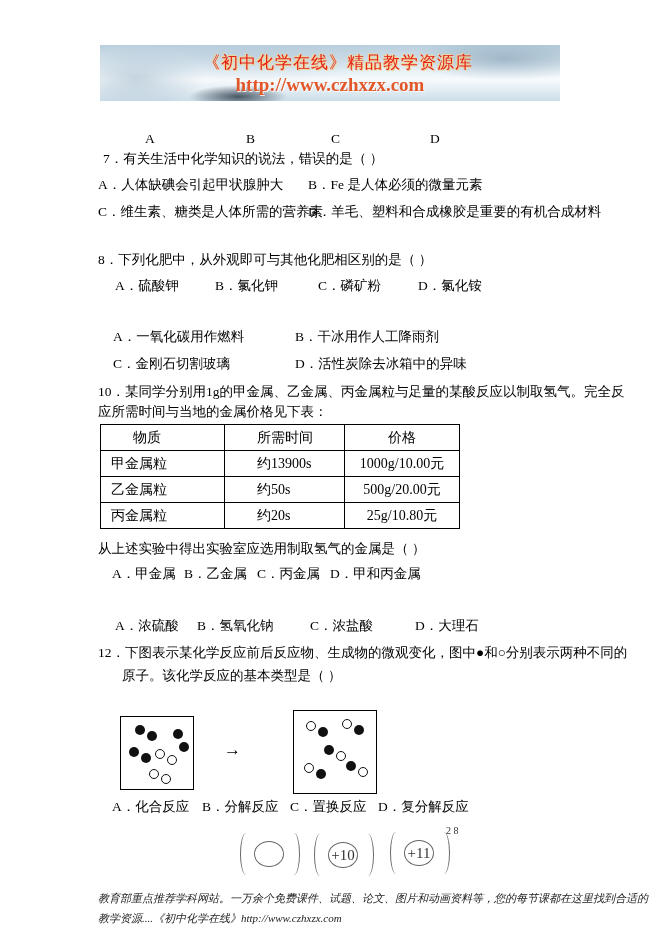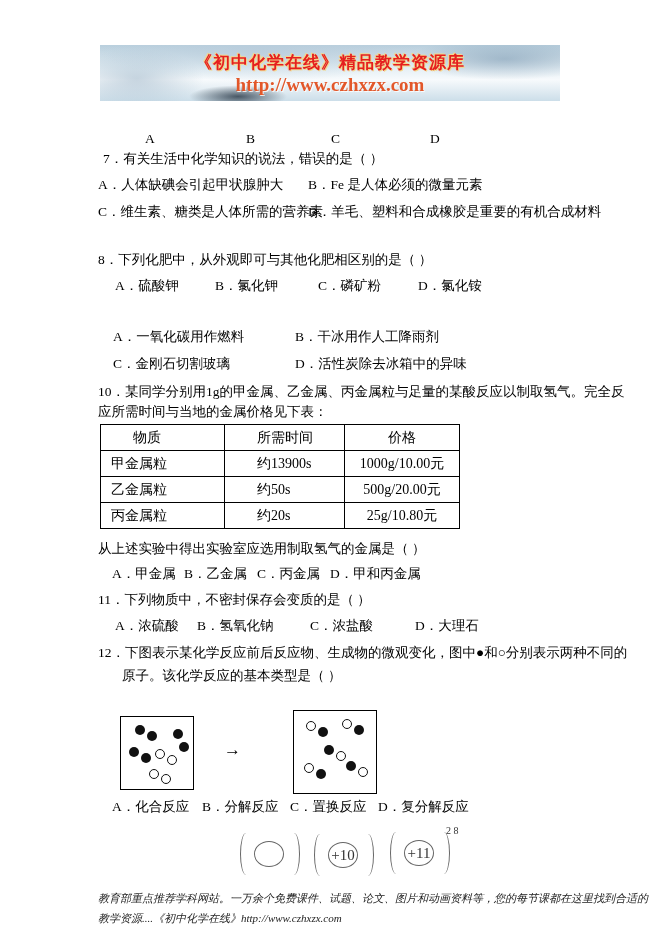--- a/index.html
+++ b/index.html
@@ -14,22 +14,22 @@
   .banner {
     position:absolute; left:100px; top:45px; width:460px; height:56px;
     background:
       radial-gradient(70px 16px at 30% 92%, rgba(25,40,55,.75), transparent 70%),
       radial-gradient(140px 30px at 88% 25%, rgba(120,150,175,.55), transparent 70%),
       radial-gradient(220px 45px at 35% 5%, rgba(185,205,220,.85), transparent 75%),
       radial-gradient(90px 40px at 8% 60%, rgba(150,175,195,.5), transparent 75%),
       linear-gradient(180deg, #b9cfdd 0%, #e8f1f6 45%, #f7fafc 62%, #ccdee9 100%);
   }
   .banner-title {
-    position:absolute; left:0; top:6px; width:100%; text-align:center;
-    font-size:17px; font-weight:bold; color:#e51f1f; letter-spacing:1px;
+    position:absolute; left:8px; top:6px; width:100%; text-align:center;
+    font-size:17px; font-weight:normal; color:#e51f1f; letter-spacing:1px;
     text-shadow:1px 1px 0 #f3d88d, -1px -1px 0 #f3d88d;
   }
   .banner-url {
     position:absolute; left:0; top:29px; width:100%; text-align:center;
     font-size:19px; font-weight:bold; color:#e2572a;
     text-shadow:1px 1px 0 rgba(255,255,255,.8);
   }
   
   .qtable { position:absolute; left:100px; top:424px; border-collapse:collapse; background:#fff; }
   .qtable th, .qtable td {
@@ -125,21 +125,20 @@
       </tr>
     </tbody>
   </table>
 
   <span class="t" style="left:98px;  top:541px;">从上述实验中得出实验室应选用制取氢气的金属是（  ）</span>
   <span class="t" style="left:112px; top:566px;">A．甲金属</span>
   <span class="t" style="left:184px; top:566px;">B．乙金属</span>
   <span class="t" style="left:257px; top:566px;">C．丙金属</span>
   <span class="t" style="left:330px; top:566px;">D．甲和丙金属</span>
 
-  <span class="t" style="left:98px;  top:592px;">11．下列物质中，不密封保存会变质的是（  ）</span>
   <span class="t" style="left:115px; top:618px;">A．浓硫酸</span>
   <span class="t" style="left:197px; top:618px;">B．氢氧化钠</span>
   <span class="t" style="left:310px; top:618px;">C．浓盐酸</span>
   <span class="t" style="left:415px; top:618px;">D．大理石</span>
 
   <span class="t" style="left:98px;  top:645px;">12．下图表示某化学反应前后反应物、生成物的微观变化，图中●和○分别表示两种不同的</span>
   <span class="t" style="left:122px; top:668px;">原子。该化学反应的基本类型是（  ）</span>
 
   <div class="mbox mbox-left">
       <span class="atomc filled" style="left: 14px; top: 8px;"></span>

